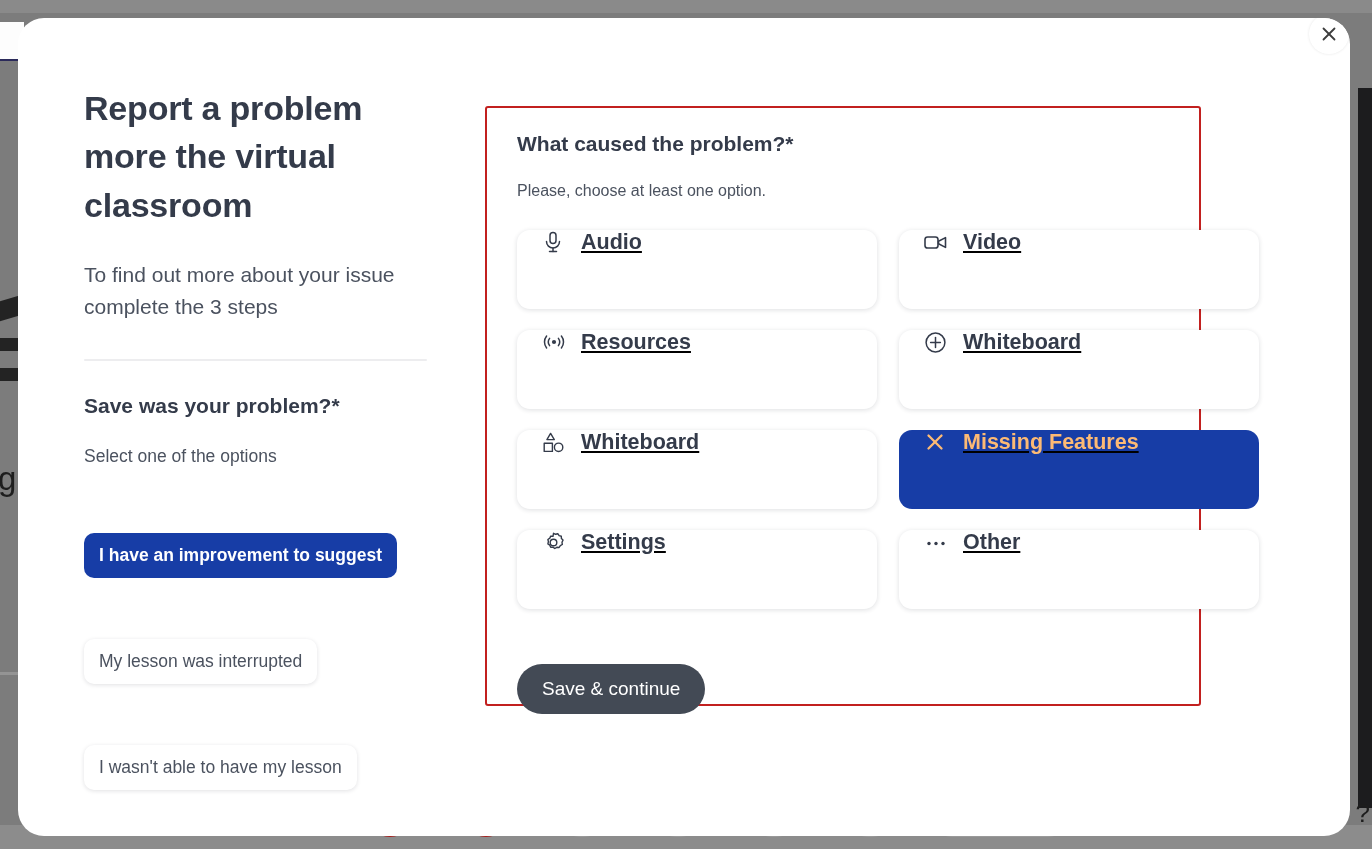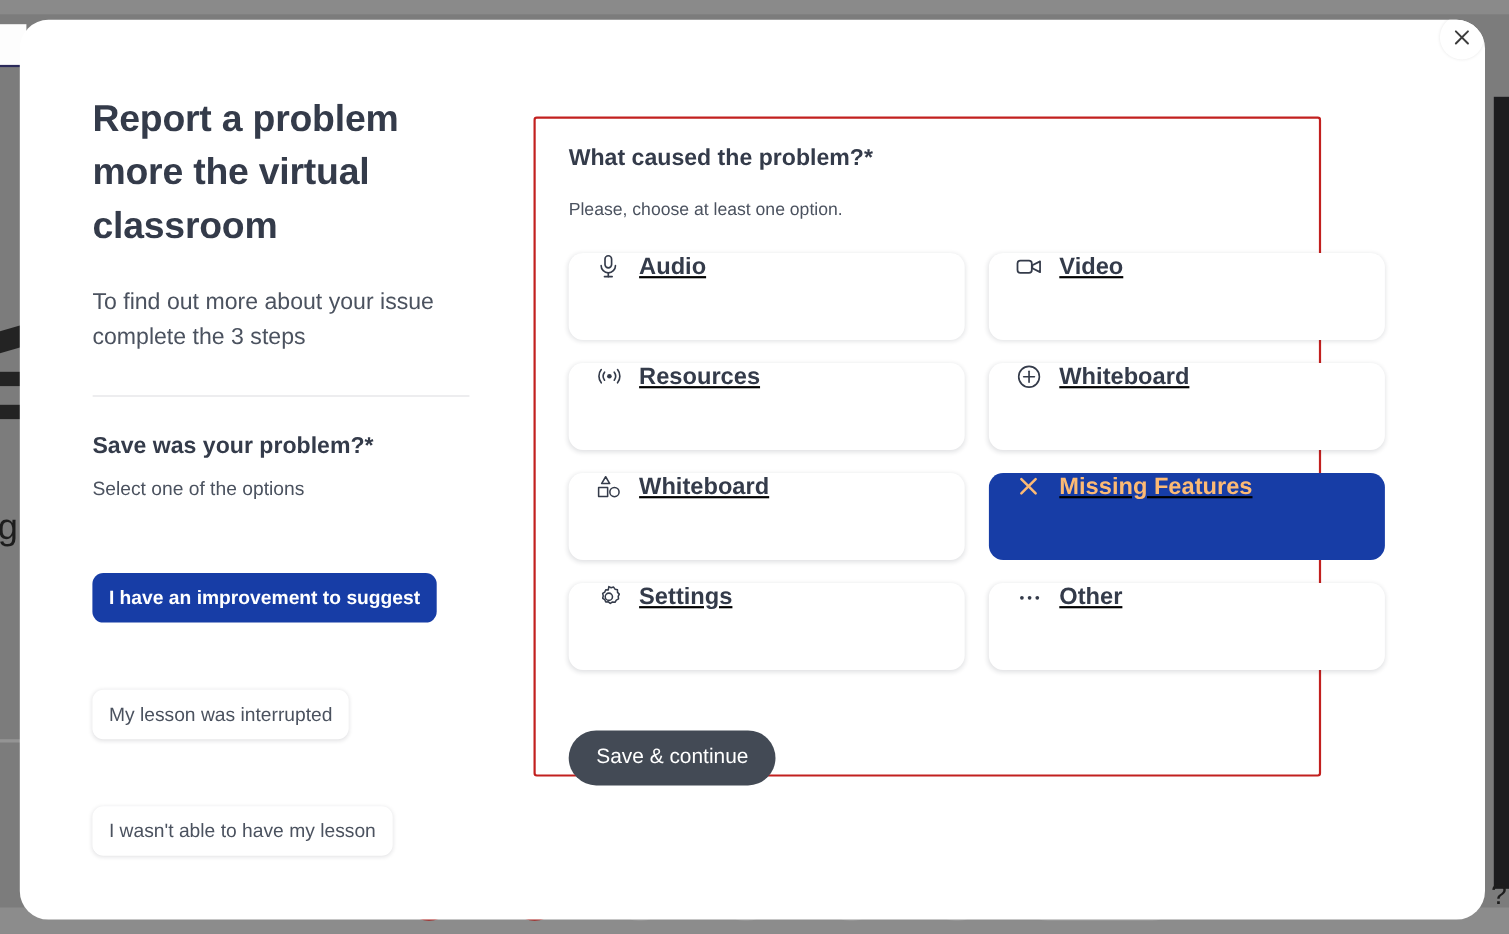--- a/index.html
+++ b/index.html
@@ -158,21 +158,21 @@
     background: #ededef;
     border-radius: 2px;
   }
   .q-title {
     margin-top: 33px;
     font-size: 21px;
     font-weight: bold;
     color: #343b4a;
   }
   .q-hint {
-    margin-top: 16px;
+    margin-top: 28px;
     font-size: 17.5px;
     color: #4b525f;
   }
   .opt-list { margin-top: 22px; }
   .opt-pill {
     display: inline-block;
     padding: 12px 15px;
     border-radius: 10px;
     font-size: 17.5px;
     color: #4b525f;

